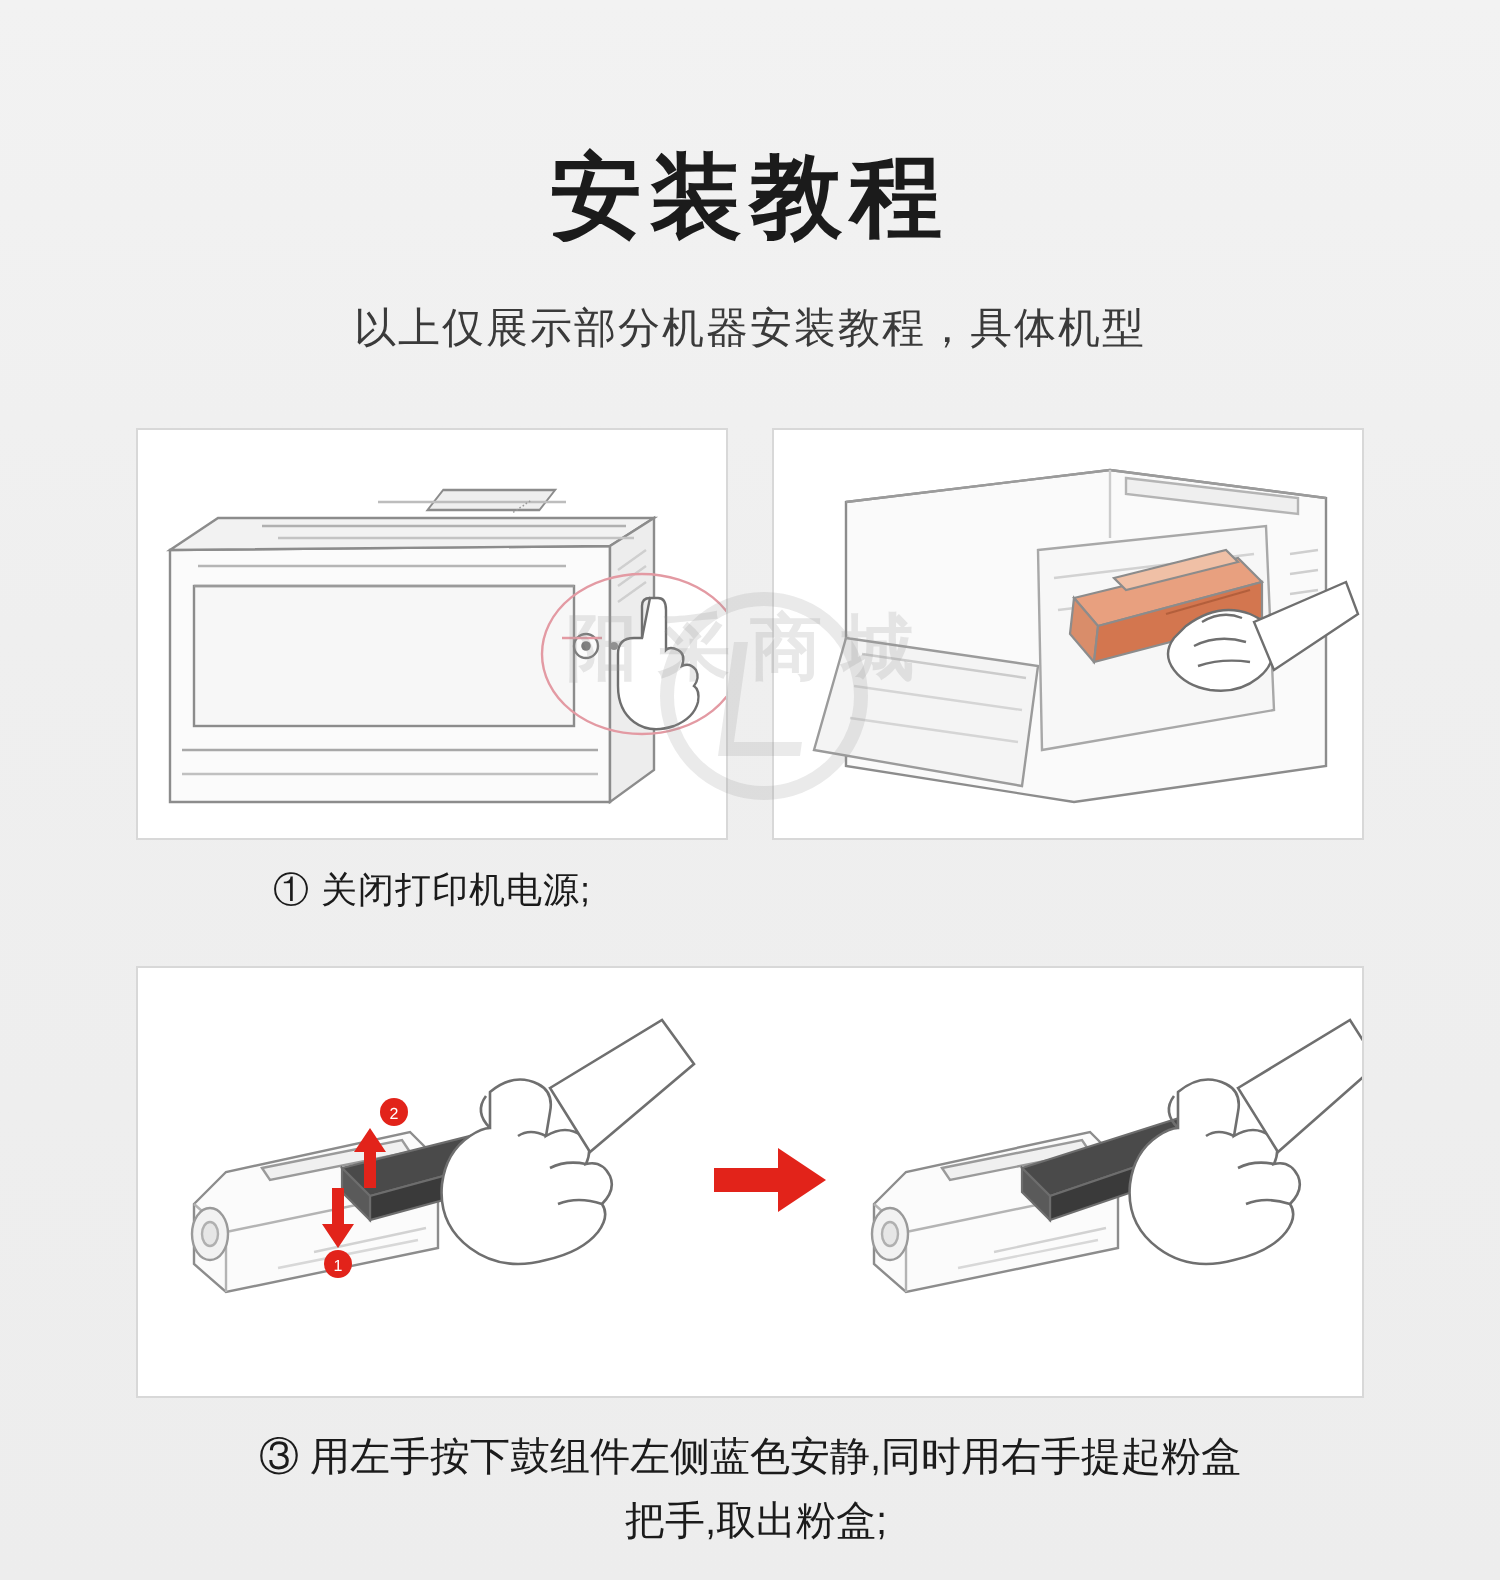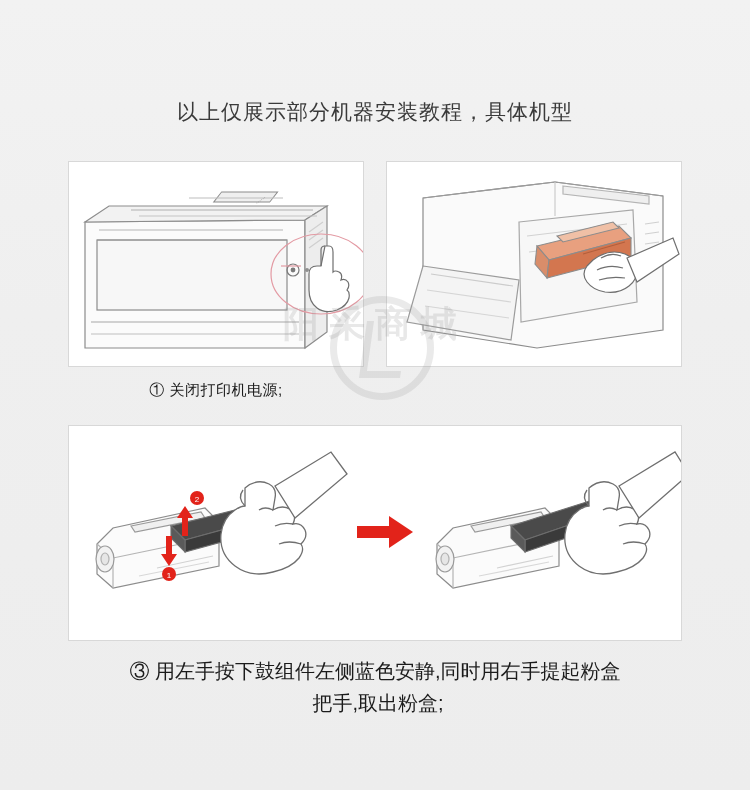--- a/index.html
+++ b/index.html
@@ -62,21 +62,21 @@
     width: 296px;
     height: 206px;
   }
   .panel-wide {
     width: 614px;
     height: 216px;
     margin: 0 auto;
   }
   .caption {
     text-align: center;
-    font-size: 15px;
+    font-size: 18px;
     color: #1b1b1b;
     letter-spacing: 0.5px;
     margin-top: 12px;
     line-height: 1.5;
   }
   .caption-wide {
     width: 614px;
     margin: 14px auto 0 auto;
     text-align: center;
     font-size: 20px;
@@ -123,20 +123,21 @@
   }
 
   svg { display: block; }
 </style>
 </head>
 <body>
 
 <div class="page">
 
   <div class="header">
+    <h1 class="title">安装教程</h1>
     <div class="subtitle">
       <div>以上仅展示部分机器安装教程，具体机型</div>
     </div>
   </div>
 
   <div class="watermark-ring"></div>
   <div class="watermark">阳采商城</div>
 
   <div class="panels-row">
 

